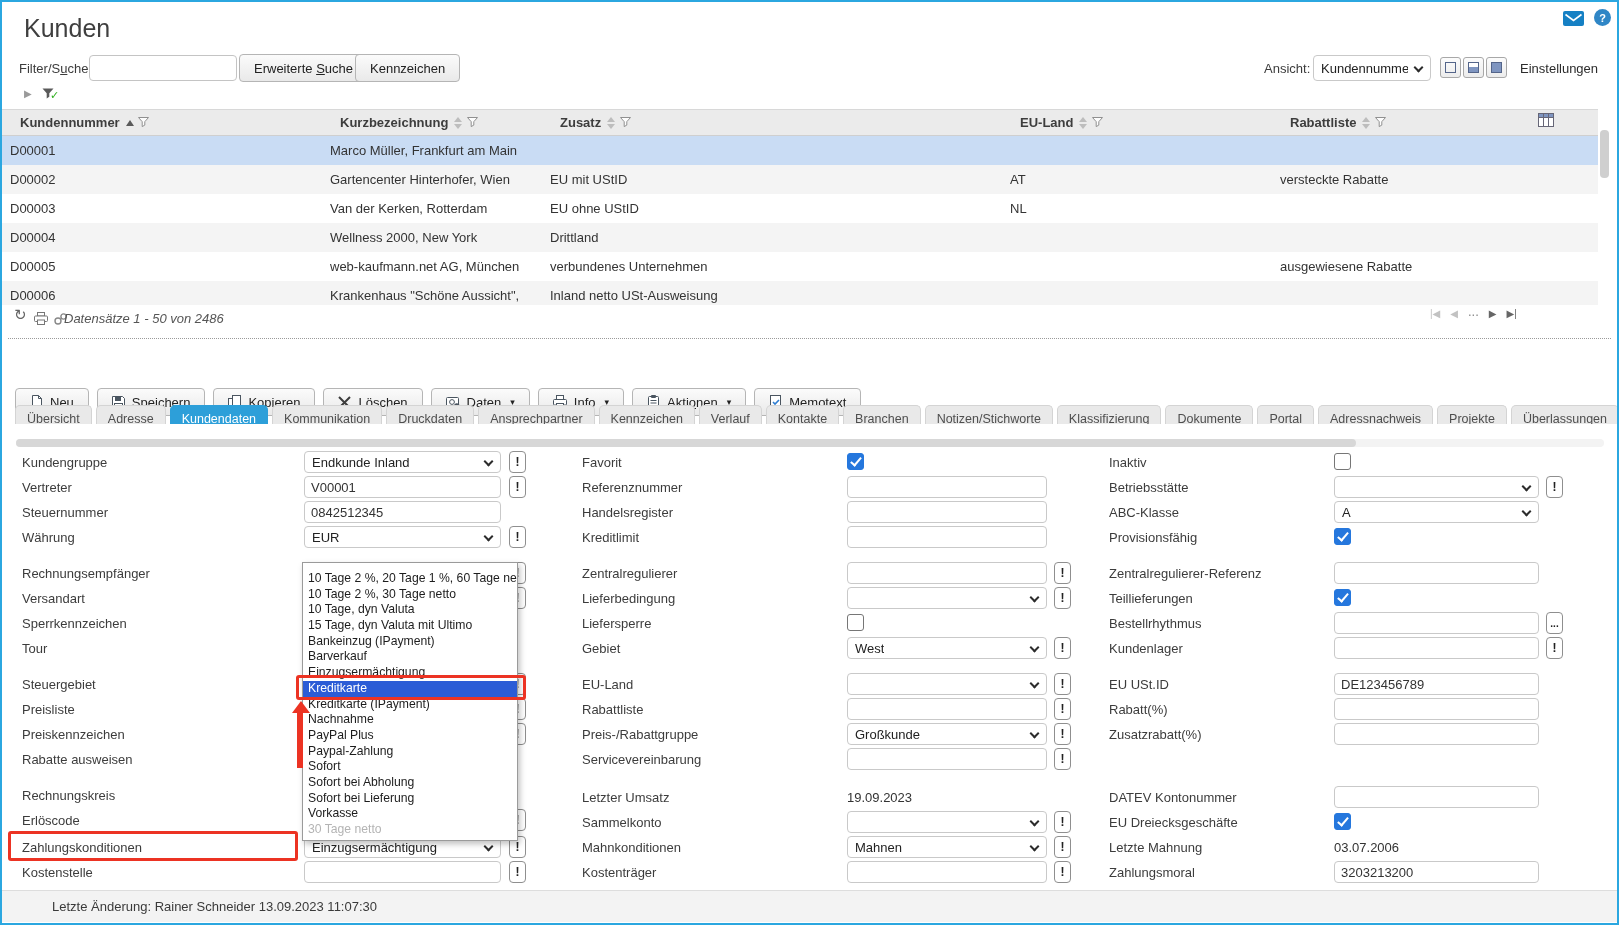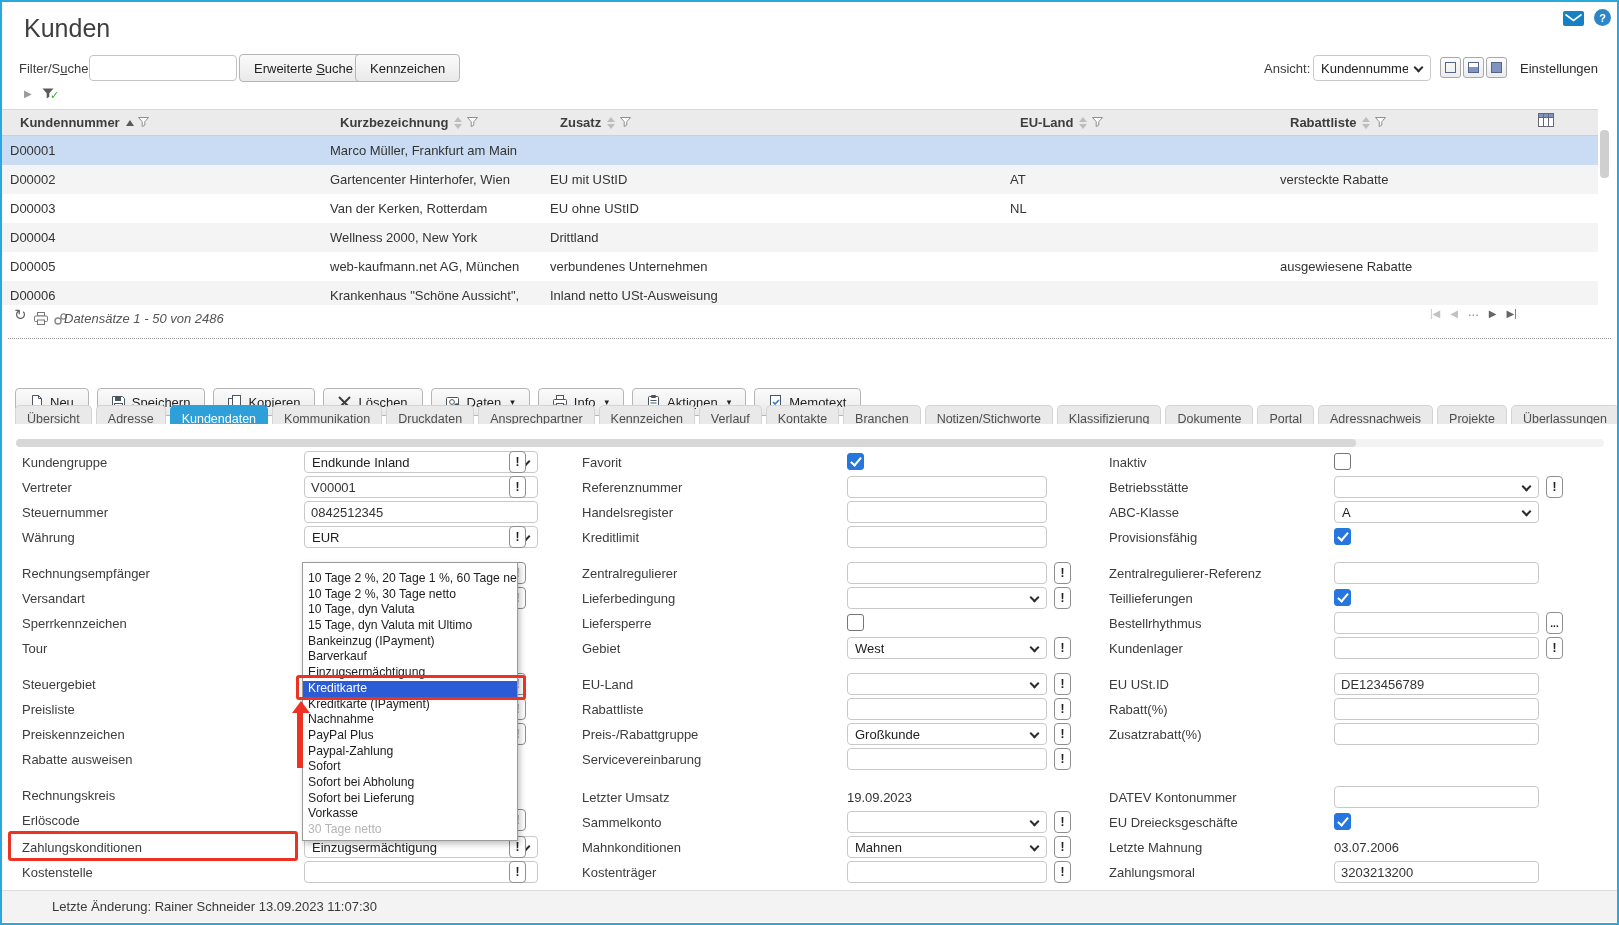--- a/index.html
+++ b/index.html
@@ -80,21 +80,21 @@
   .hscroll-thumb { position:absolute; left:14px; top:437px; width:1340px; height:8px; background:#d7d7d7; border-radius:4px; cursor:pointer; }
 
   
   .fcol { position:absolute; top:449px; height:440px; }
   #col1 { left:20px;  width:512px; }
   #col2 { left:580px; width:500px; }
   #col3 { left:1107px; width:470px; }
   .frow { position:absolute; left:0; right:0; height:25px; }
   .lbl { position:absolute; left:0; top:4px; font-size:13px; color:#3c3c3c; white-space:nowrap; }
   .ctl { position:absolute; top:0; height:22px; }
-  .c1ctl { left:282px; width:234px; }  .c1bang { left:487px; }
+  .c1ctl { left:282px; width:197px; }  .c1bang { left:487px; }
   .c2ctl { left:265px; width:200px; }  .c2bang { left:472px; }
   .c3ctl { left:225px; width:205px; }  .c3bang { left:437px; }
   .inp { border:1px solid #c9c9c9; border-radius:4px; background:#fff; font:13px "Liberation Sans",sans-serif;
          padding:0 6px; color:#333; }
   .sel { border:1px solid #c9c9c9; border-radius:4px; background:#fff; display:flex; align-items:center;
          padding:0 22px 0 7px; font-size:13px; color:#222; cursor:pointer; }
   .sel .selval { white-space:nowrap; overflow:hidden; }
   .chev { position:absolute; right:8px; top:6px; width:7px; height:7px; border-right:2px solid #2c2c2c;
           border-bottom:2px solid #2c2c2c; transform:rotate(45deg); }
   .bang { position:absolute; top:0; width:17px; height:22px; border:1px solid #8f8f8f; border-radius:4px;

